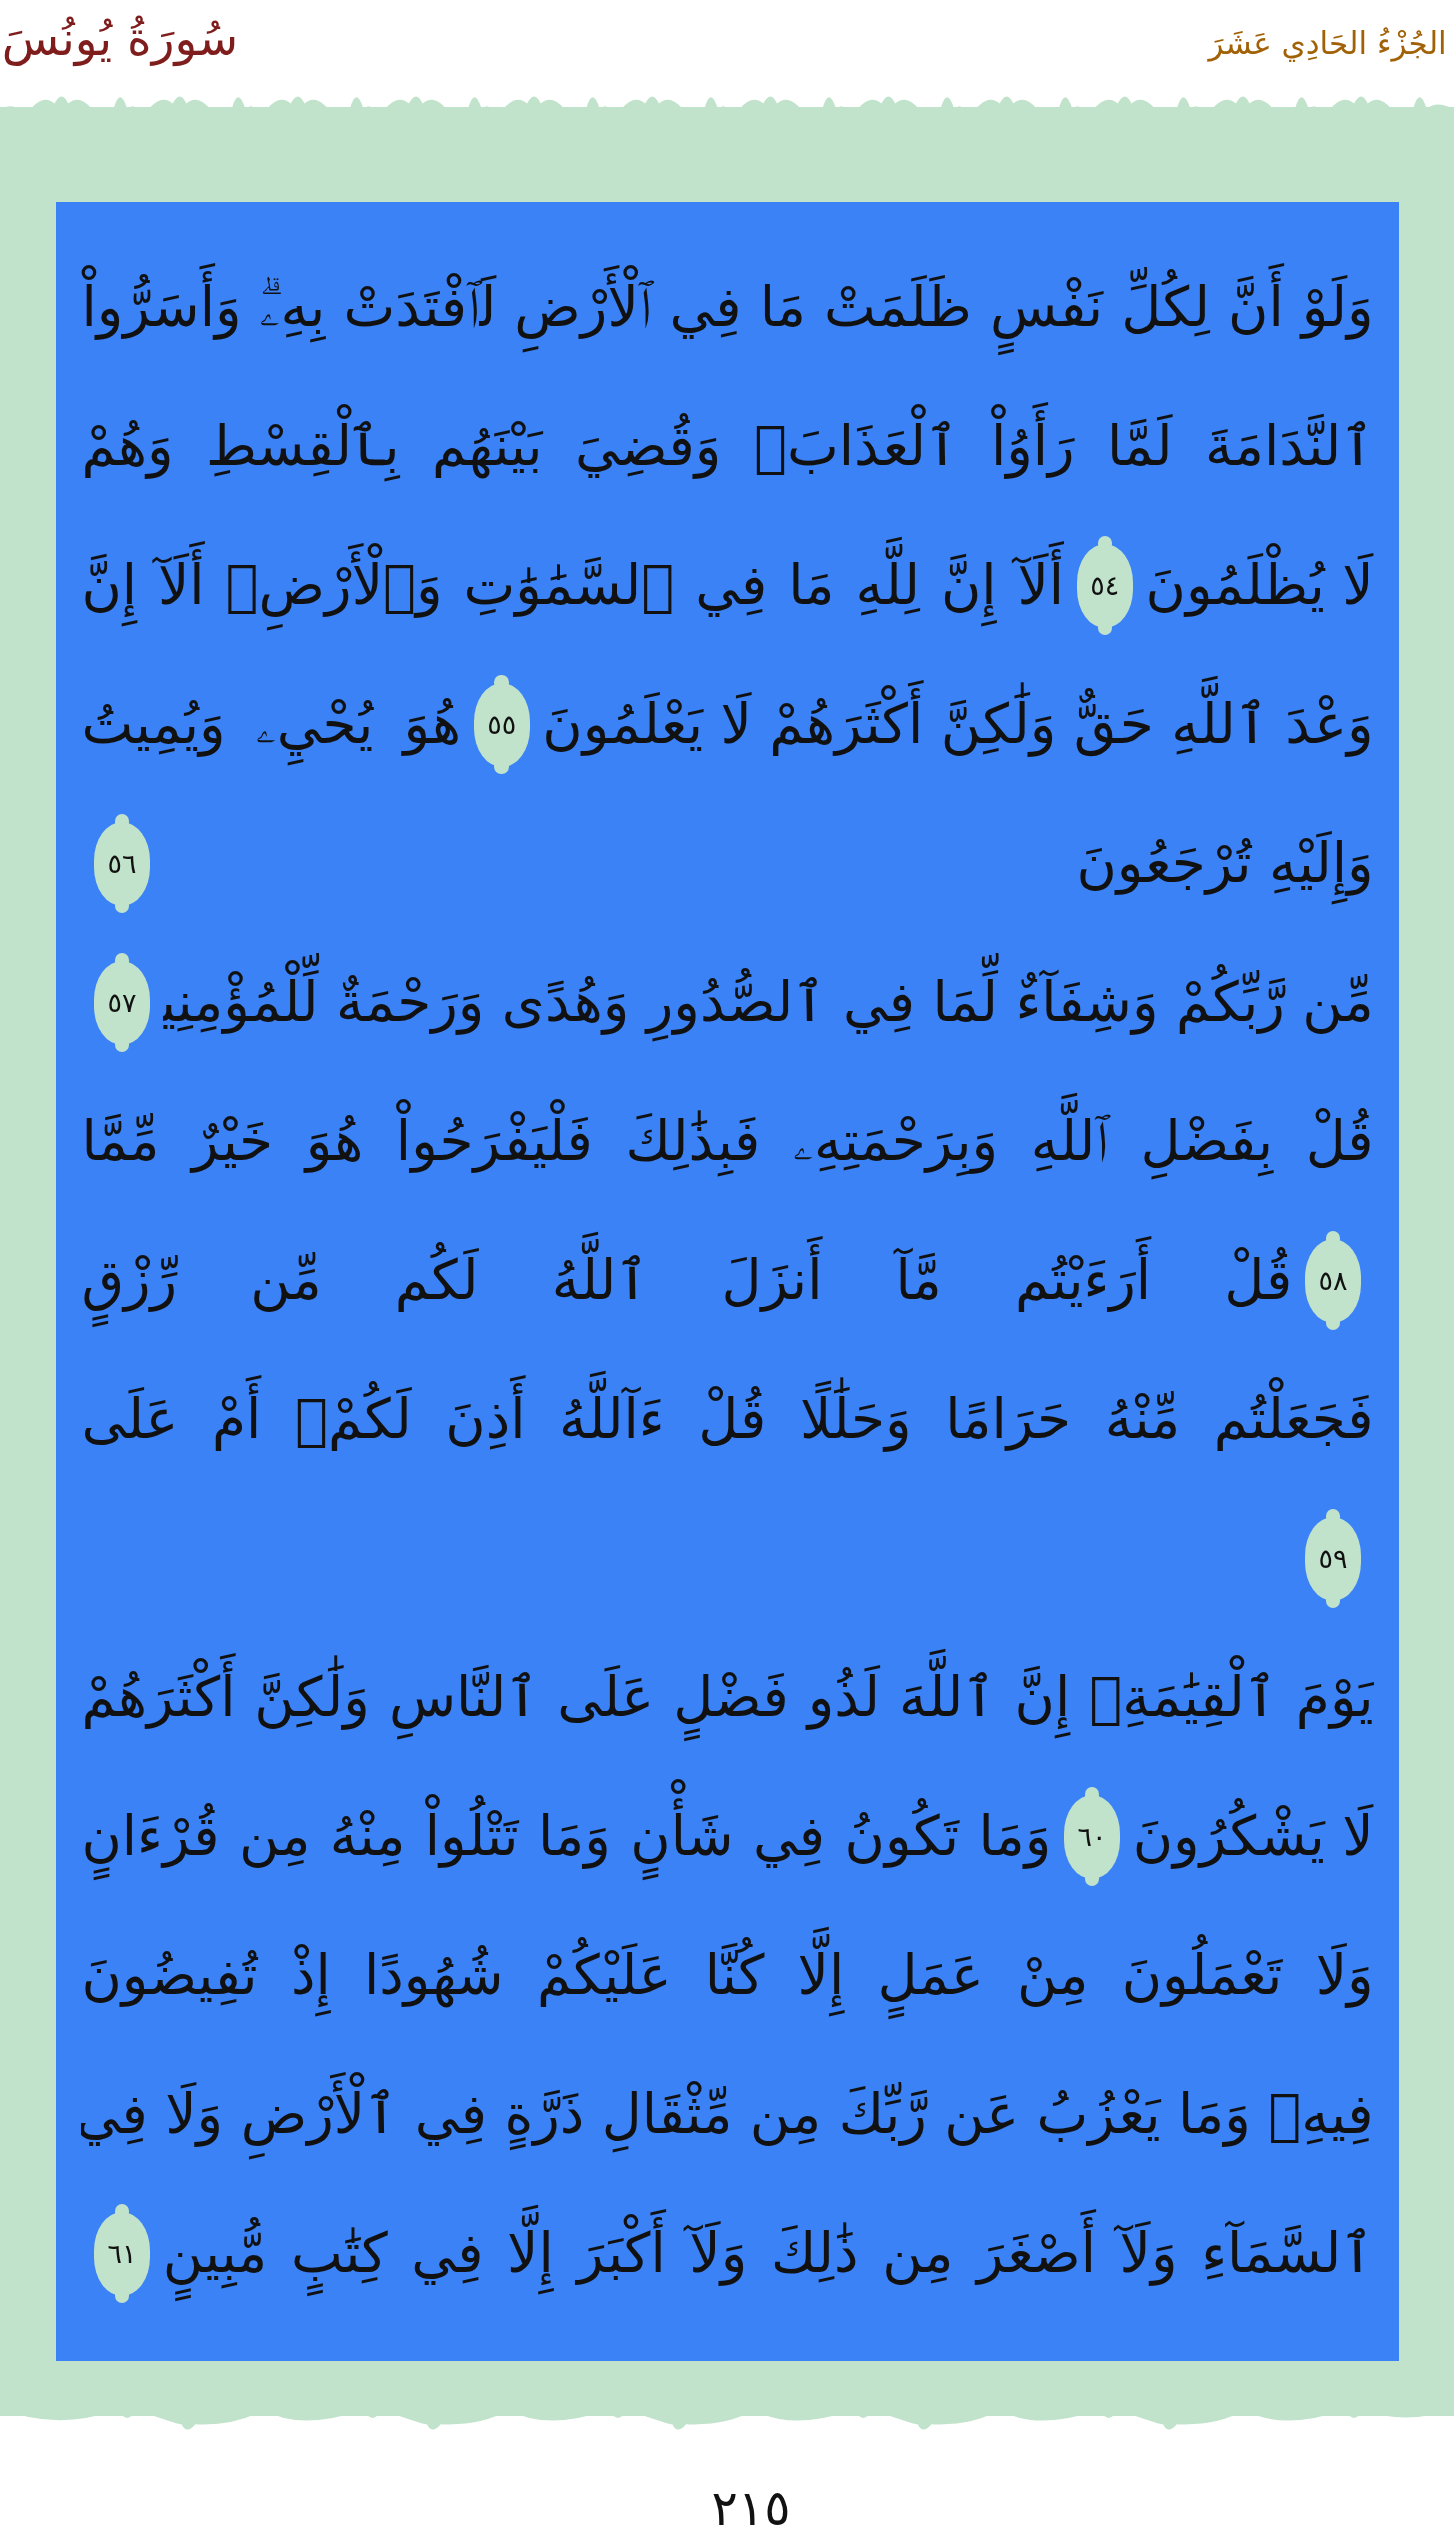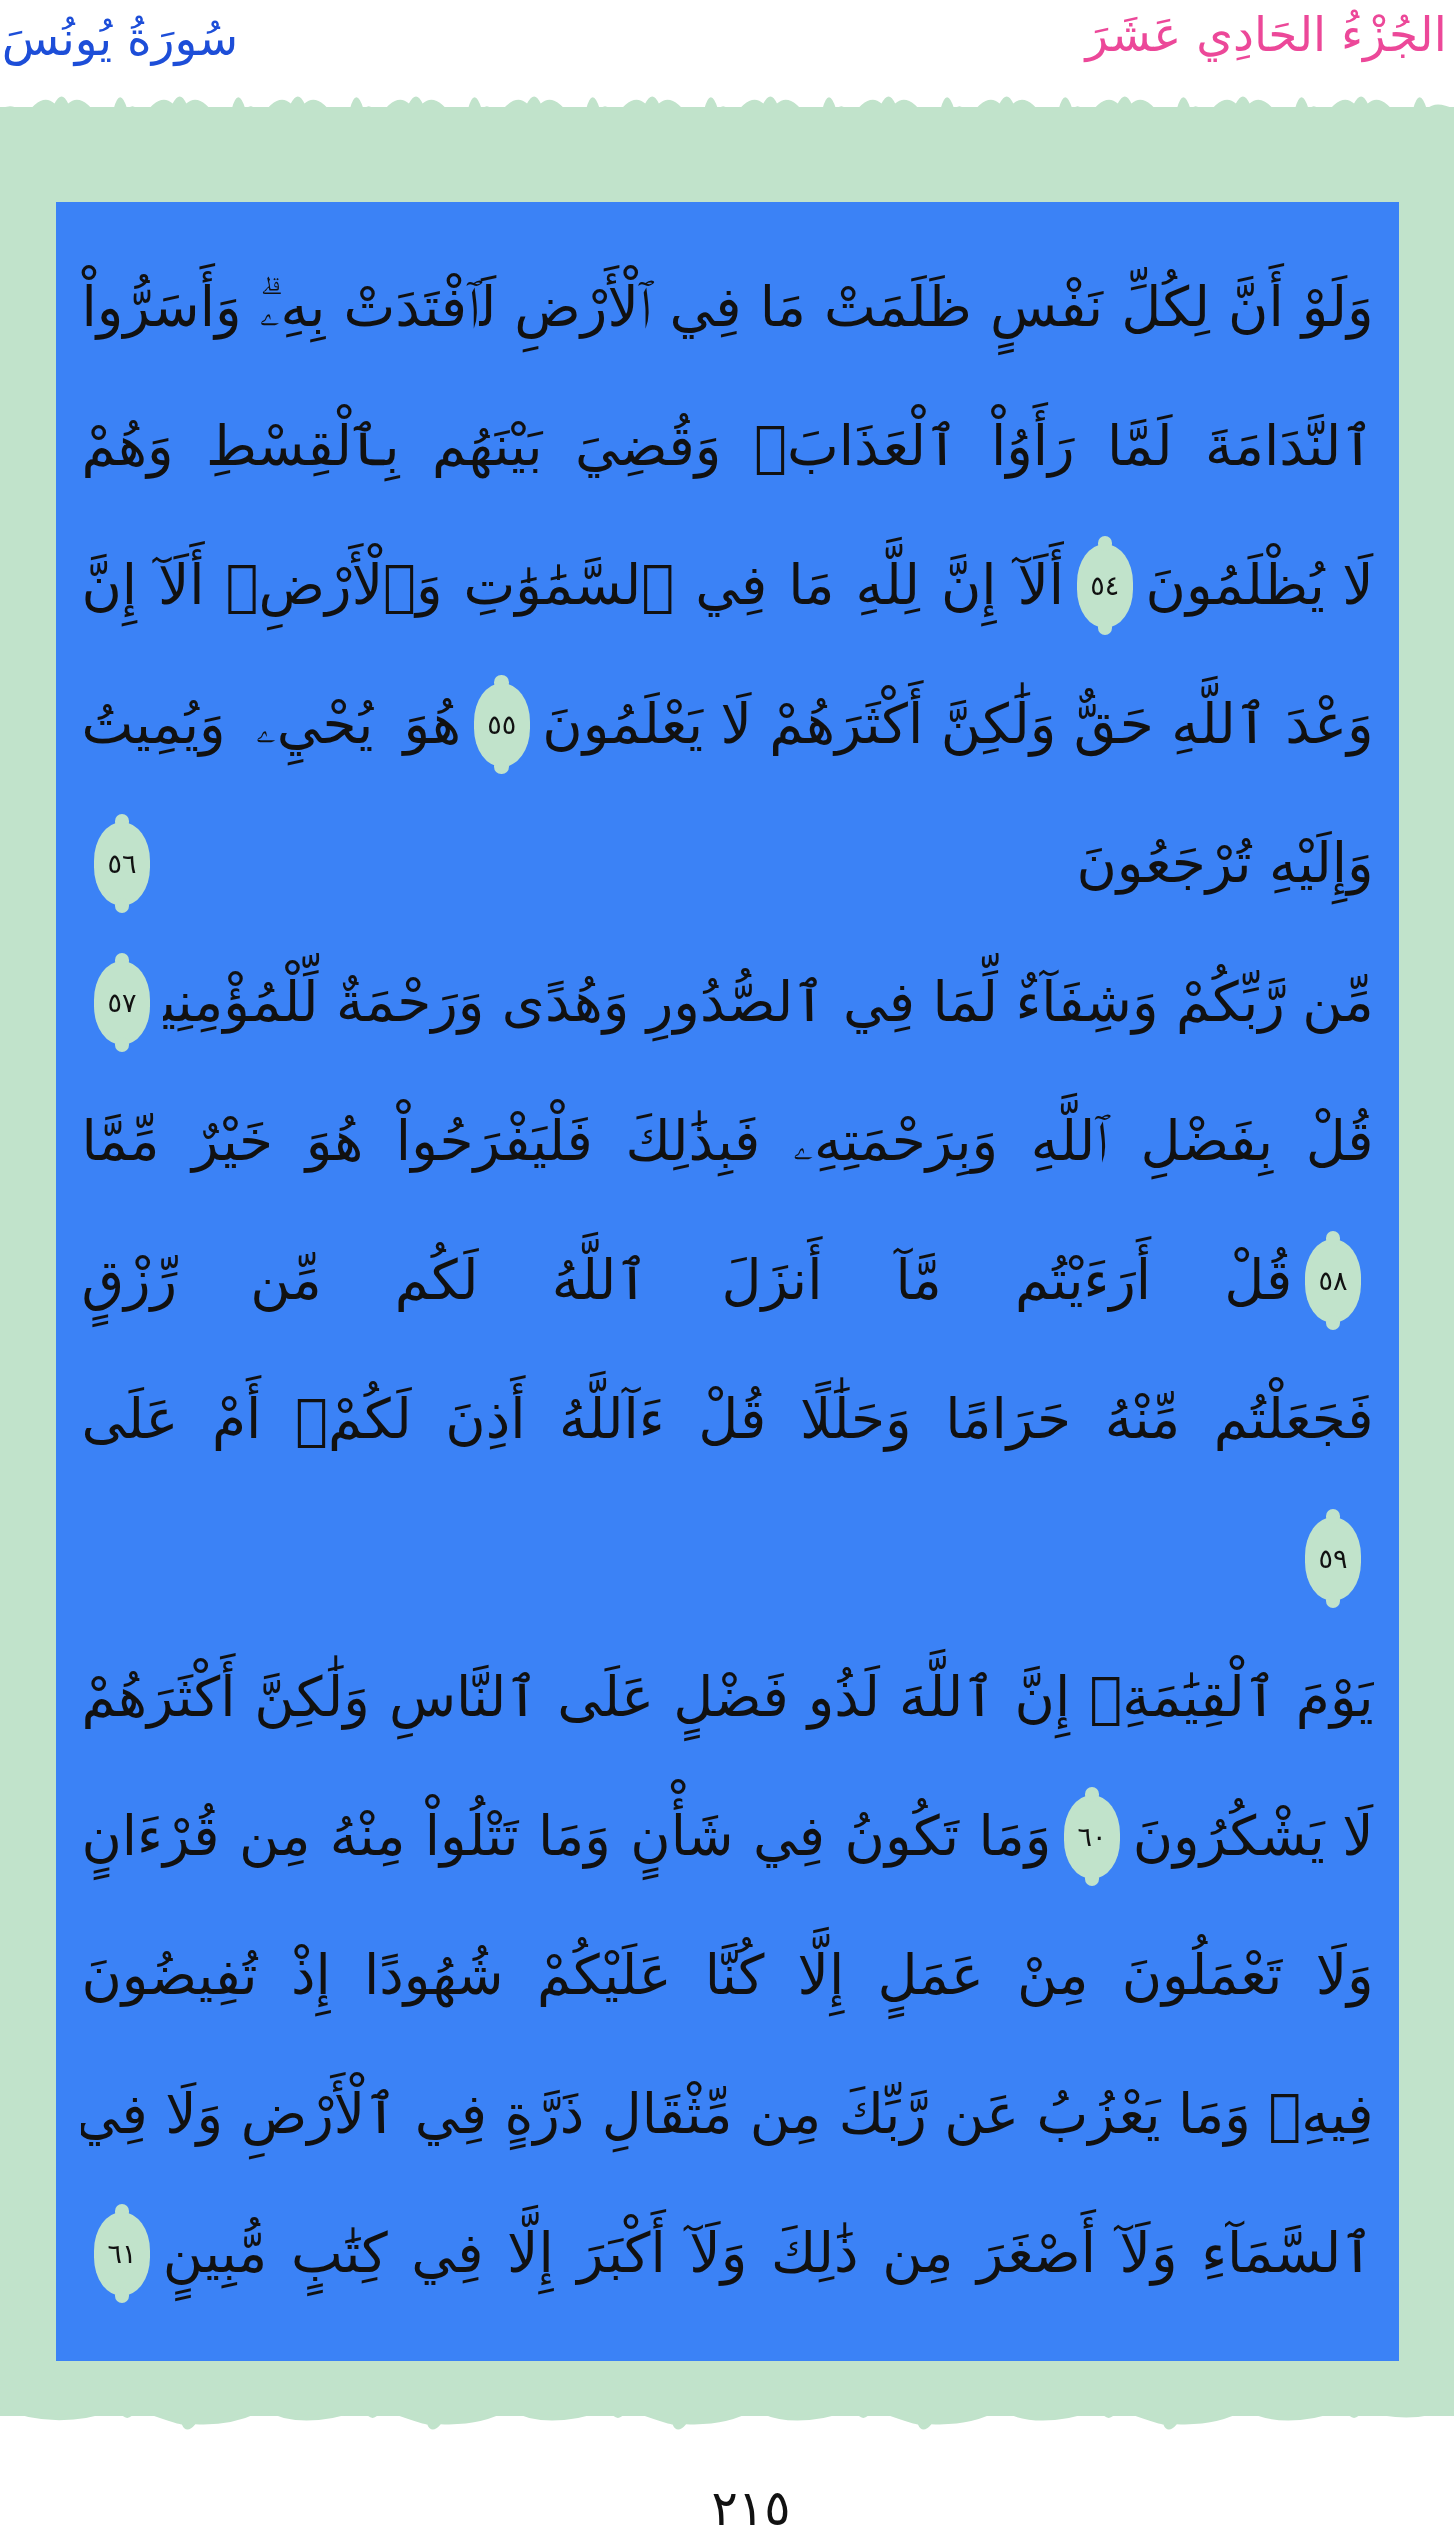--- a/index.html
+++ b/index.html
@@ -6,28 +6,28 @@
   body {
     width: 1454px; height: 2538px; position: relative; overflow: hidden;
     background: #ffffff;
     font-family: "DejaVu Sans", sans-serif;
     color: #111111;
   }
   .header {
     position: absolute; top: 0; left: 0; width: 1454px; height: 91px;
   }
   .header .juz {
-    position: absolute; right: 7.3px; top: 3px;
-    font-size: 47px; line-height: 64px; direction: rtl;
-    font-family: "DejaVu Sans", sans-serif; color: #ec4899;
+    position: absolute; right: 7.3px; top: 11px;
+    font-size: 31px; line-height: 64px; direction: rtl;
+    font-family: "DejaVu Sans", sans-serif; color: #a16207;
   }
   .header .surah {
     position: absolute; left: 1.8px; top: 7.3px;
     font-size: 47px; line-height: 64px; direction: rtl;
-    font-family: "DejaVu Sans", sans-serif; color: #1d4ed8;
+    font-family: "DejaVu Sans", sans-serif; color: #7f1d1d;
   }
   .frame {
     position: absolute; left: 0; top: 107px; width: 1454px; height: 2309px;
     background: #c1e3cb;
   }
   .scallop-top, .scallop-bottom {
     position: absolute; left: 0; width: 1454px; height: 36px;
   }
   .scallop-top { top: 91px; }
   .scallop-bottom { top: 2399px; }

